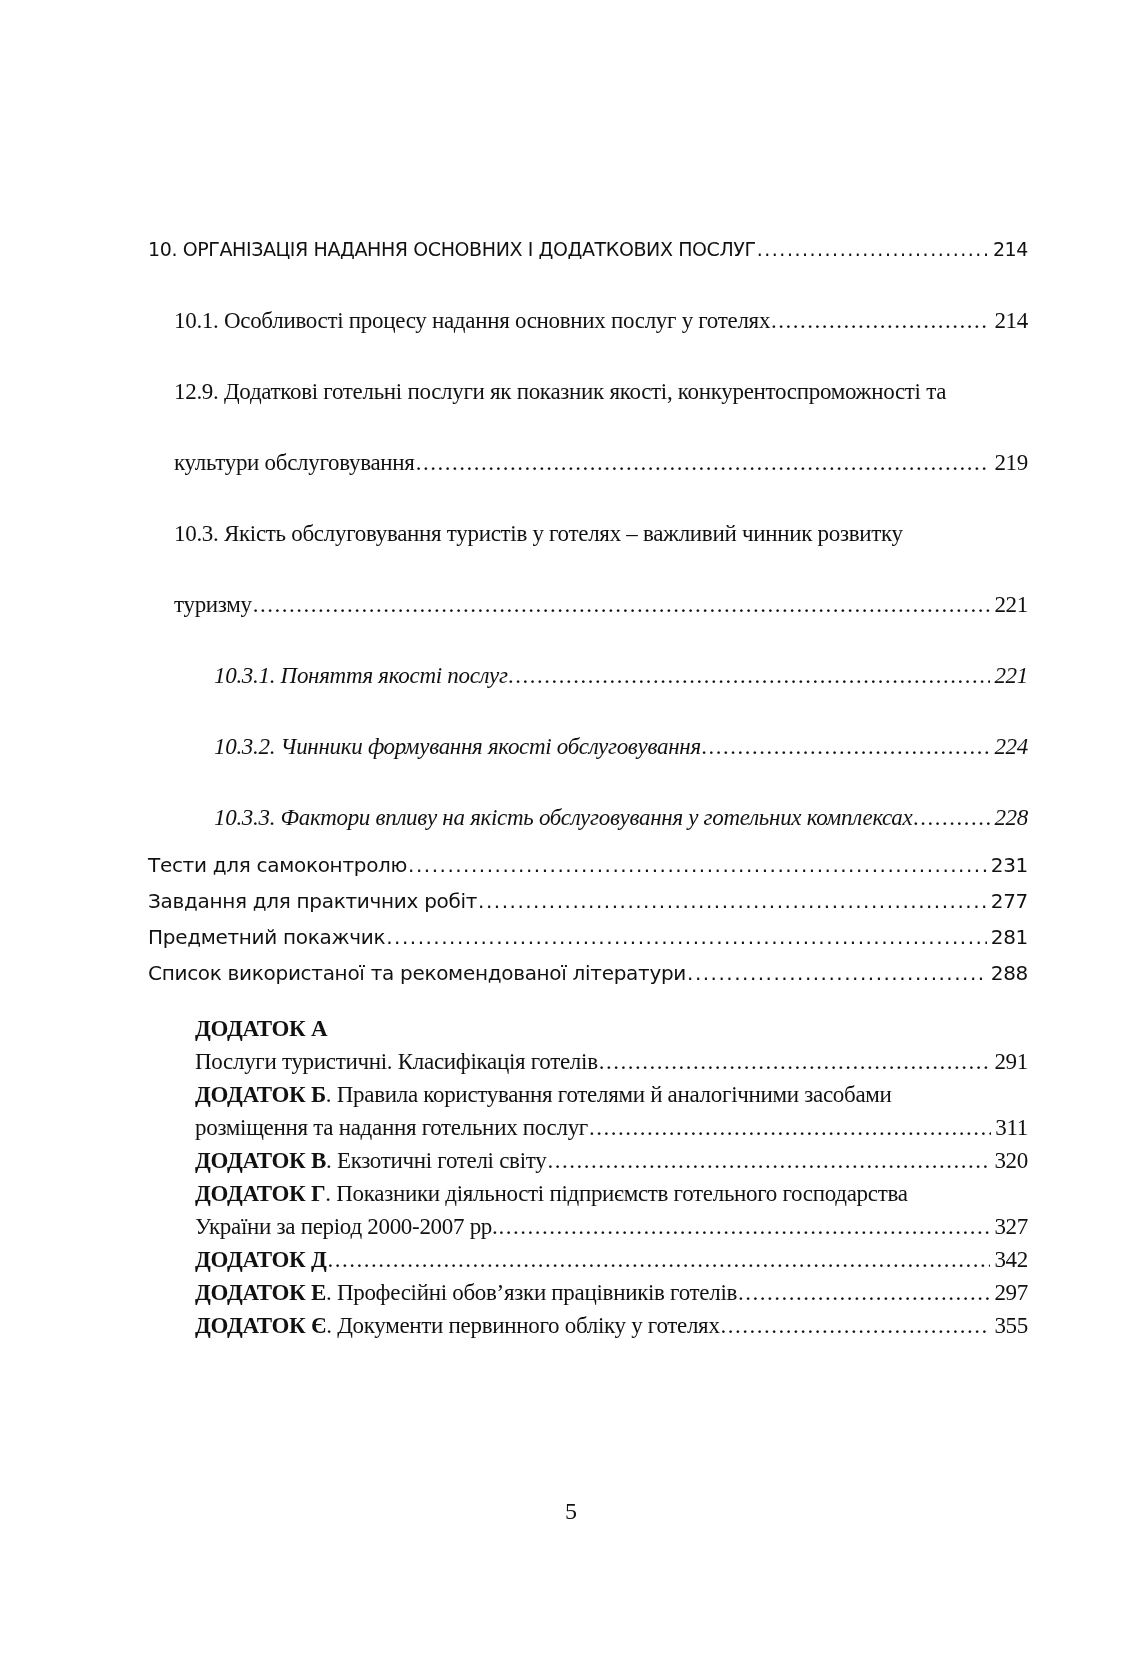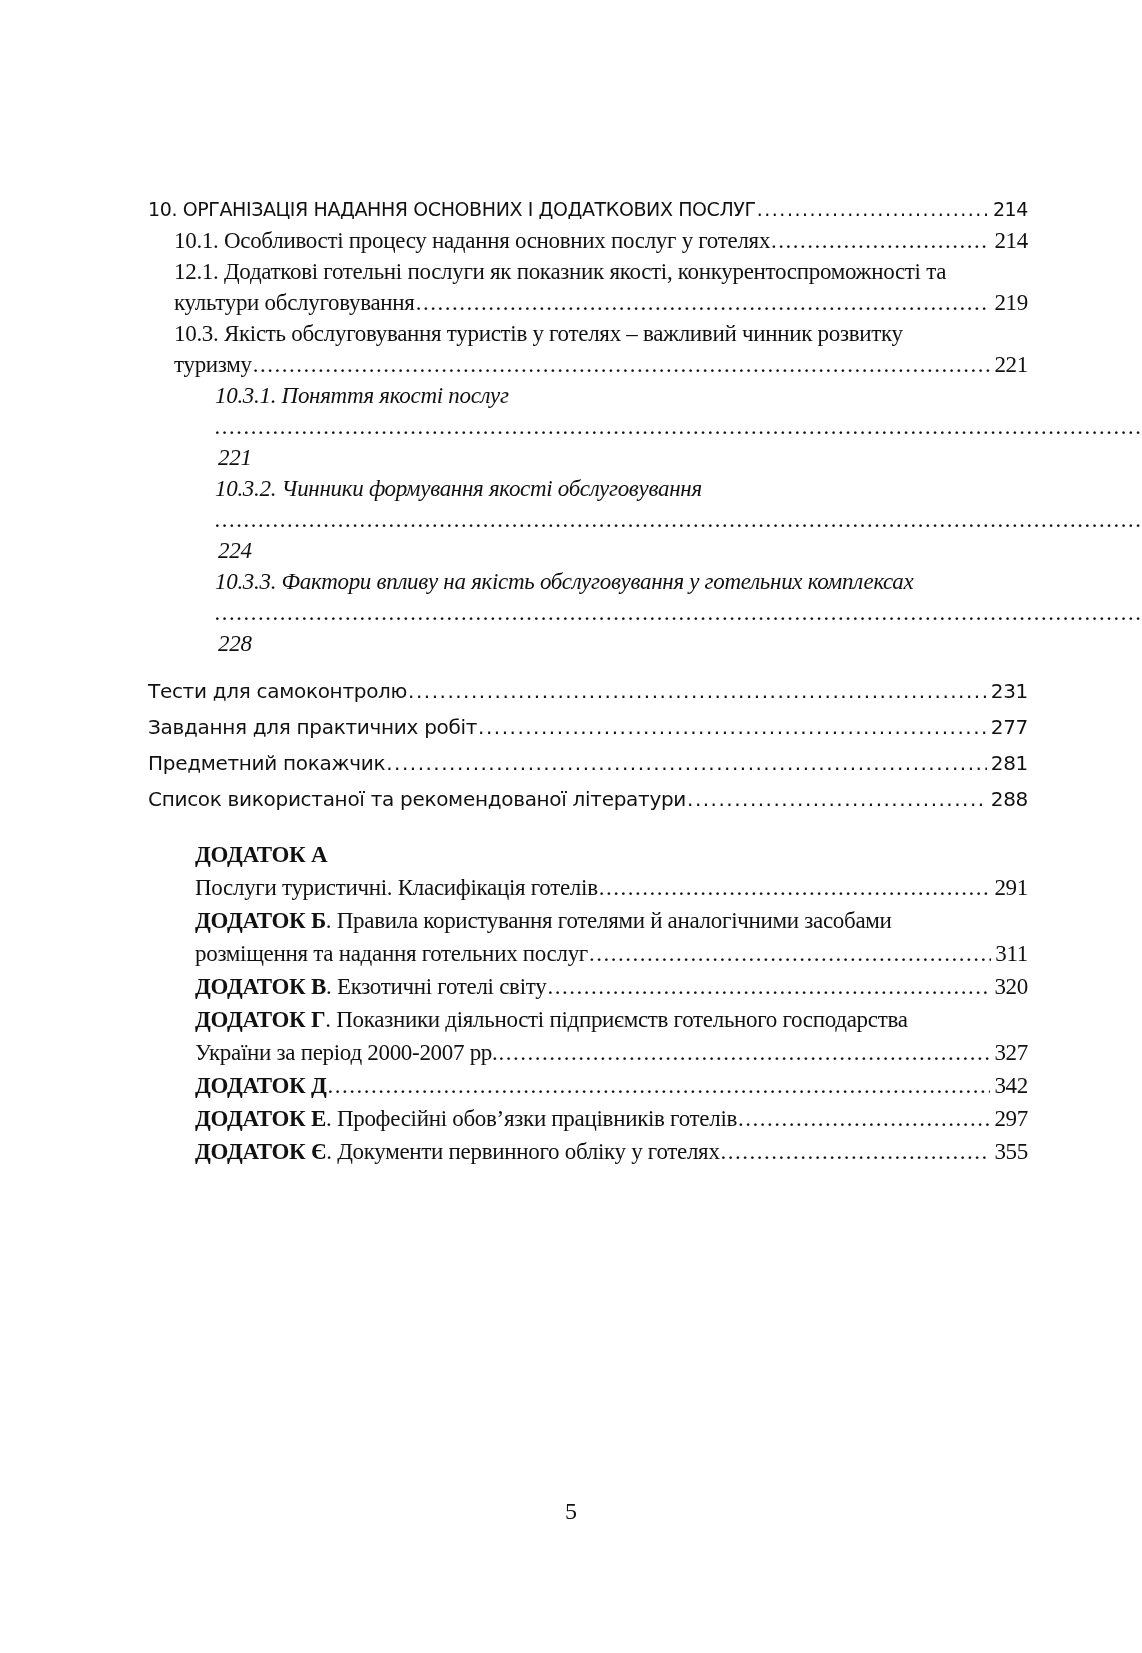--- a/index.html
+++ b/index.html
@@ -26,28 +26,29 @@
     align-items: baseline;
     white-space: nowrap;
   }
   .entry-text { white-space: nowrap; }
   
   .toc-block { padding-top: 194px; }
   .toc-block .row {
     line-height: 31px;
     font-size: 23px;
     letter-spacing: -0.3px;
+    margin-top: 40px;
   }
   .row.chapter {
     font-family: "DejaVu Sans", sans-serif;
     font-size: 19px;
     letter-spacing: -0.4px;
   }
   .ind1 { padding-left: 26px; }
-  .ind2 { padding-left: 66px; flex-direction: column; }
+  .ind2 { padding-left: 66px; }
   .it { font-style: italic; }
   
   .comic-block { margin-top: 14px; }
   .comic-block .row {
     line-height: 36px;
     font-family: "DejaVu Sans", sans-serif;
     font-size: 20px;
     letter-spacing: -0.3px;
   }
   
@@ -86,21 +87,21 @@
       <span class="entry-text">10. ОРГАНІЗАЦІЯ НАДАННЯ ОСНОВНИХ І ДОДАТКОВИХ ПОСЛУГ</span>
         <span class="leader">............................................................................................................................................................................................................................</span>
         <span class="pagenum">214</span>
     </div>
     <div class="row ind1">
       <span class="entry-text">10.1. Особливості процесу надання основних послуг у готелях</span>
         <span class="leader">............................................................................................................................................................................................................................</span>
         <span class="pagenum">214</span>
     </div>
     <div class="row ind1">
-      <span class="entry-text">12.1. Додаткові готельні послуги як показник якості, конкурентоспроможності та</span>
+      <span class="entry-text">12.9. Додаткові готельні послуги як показник якості, конкурентоспроможності та</span>
     </div>
     <div class="row ind1">
       <span class="entry-text">культури обслуговування</span>
         <span class="leader">............................................................................................................................................................................................................................</span>
         <span class="pagenum">219</span>
     </div>
     <div class="row ind1">
       <span class="entry-text">10.3. Якість обслуговування туристів у готелях – важливий чинник розвитку</span>
     </div>
     <div class="row ind1">

